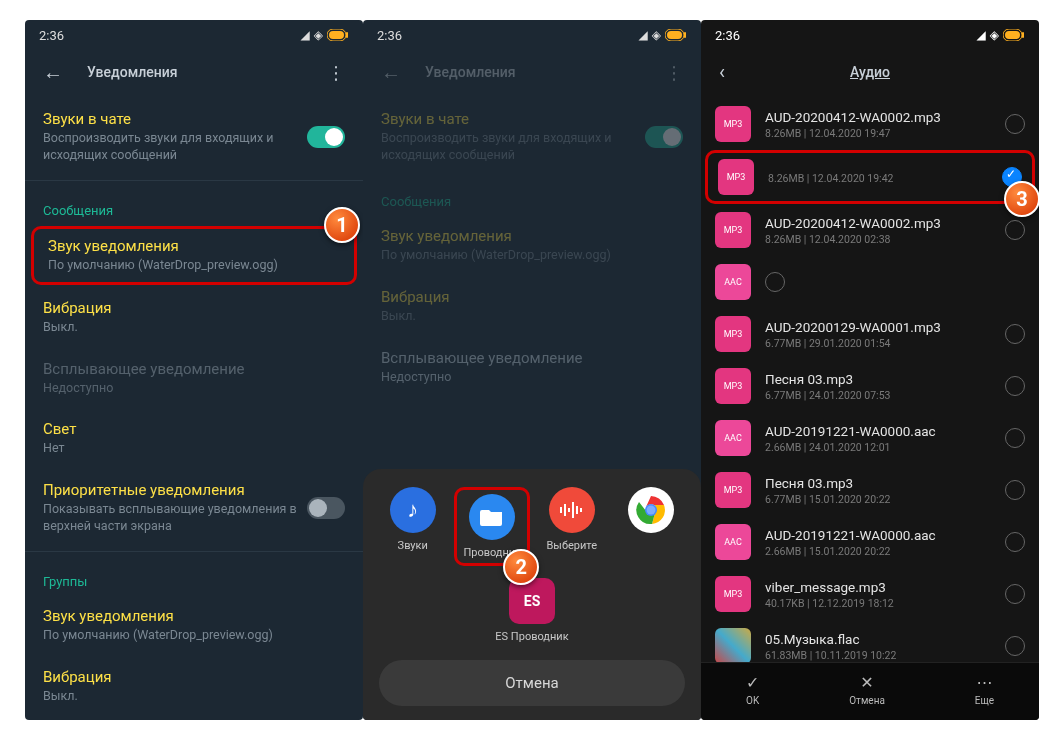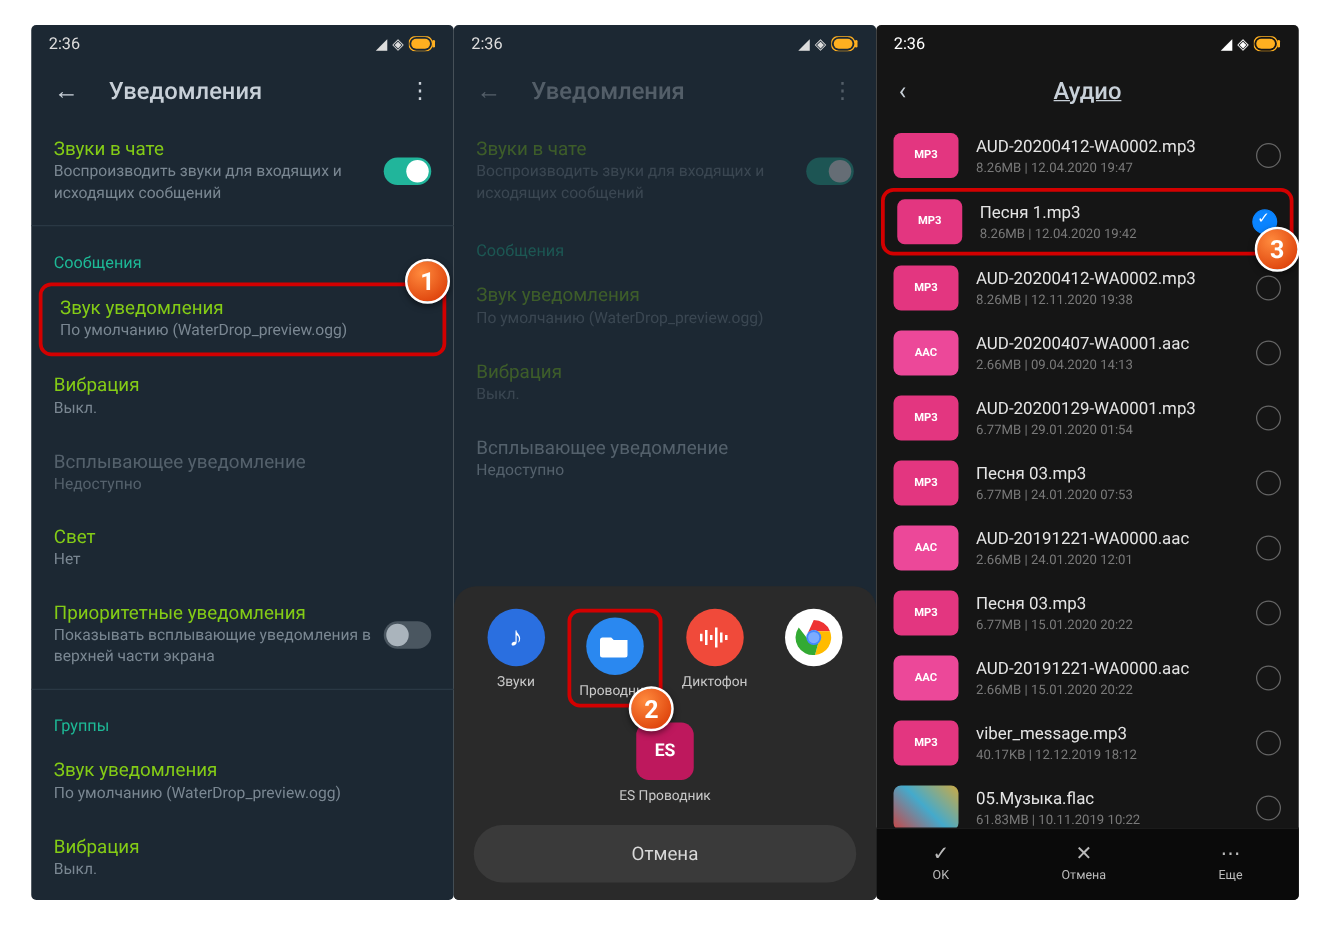--- a/index.html
+++ b/index.html
@@ -7,46 +7,46 @@
 .container { display: flex; gap: 0; justify-content: center; }
 .phone { width: 338px; height: 700px; background: #1c2833; border-radius: 4px; overflow: hidden; position: relative; color: #c8d0d8; }
 .phone.dark { background: #151515; }
 .status-bar { display: flex; justify-content: space-between; align-items: center; padding: 8px 14px 4px; font-size: 13px; height: 26px; color: #ddd; }
 .status-bar.light { color: #fff; }
 .status-icons { display: flex; gap: 4px; align-items: center; font-size: 12px; }
 .battery-icon { display: inline-flex; align-items: center; }
 .battery-icon svg { fill: #ffb020; }
 .app-bar { display: flex; align-items: center; padding: 14px 18px; height: 52px; }
 .app-bar .back { margin-right: 24px; font-size: 20px; }
-.app-bar .title { font-size: 19px; font-weight: 500; flex: 1; }
+.app-bar .title { font-size: 14px; font-weight: 500; flex: 1; }
 .app-bar .dots { font-size: 18px; }
 .center-title .title { text-align: center; margin-left: -30px; text-decoration: underline; }
 .row { padding: 12px 18px; }
-.row .label { font-size: 15px; color: #84cc16; }
+.row .label { font-size: 15px; color: #fde047; }
 .row .sub { font-size: 12.5px; color: #7a8792; margin-top: 2px; line-height: 1.35; }
 .row.switch { display: flex; align-items: center; }
 .row.switch .txt { flex: 1; }
 .toggle { width: 38px; height: 22px; border-radius: 11px; background: #21b59b; position: relative; }
 .toggle::after { content: ''; position: absolute; right: 2px; top: 2px; width: 18px; height: 18px; background: #fff; border-radius: 50%; }
 .toggle.off { background: #4a5660; }
 .toggle.off::after { right: auto; left: 2px; background: #aab4bc; }
 .section-hdr { font-size: 13px; color: #1db996; padding: 18px 18px 6px; }
 .dimmed .app-bar, .dimmed .row, .dimmed .section-hdr { opacity: 0.32; pointer-events: none; }
 .highlight-box { border: 3px solid #d30000; border-radius: 10px; padding: 8px 14px !important; margin: 2px 6px; position: relative; }
 .badge { position: absolute; width: 36px; height: 36px; border-radius: 50%; background: radial-gradient(circle at 35% 30%, #ff8a3d, #d63200); color: #fff; font-size: 20px; font-weight: bold; display: flex; align-items: center; justify-content: center; box-shadow: 0 2px 5px rgba(0,0,0,0.5); border: 2px solid #fff; }
 .sheet { position: absolute; bottom: 0; left: 0; right: 0; background: #2a2a2a; border-radius: 18px 18px 0 0; padding: 18px 10px 14px; }
 .sheet-title { text-align: center; font-size: 16px; color: #e8e8e8; margin-bottom: 16px; }
 .apps-grid { display: flex; flex-wrap: wrap; justify-content: space-around; gap: 12px 0; margin-bottom: 16px; }
 .app-item { width: 25%; text-align: center; }
 .app-icon { width: 46px; height: 46px; border-radius: 50%; margin: 0 auto 6px; display: flex; align-items: center; justify-content: center; color: #fff; font-size: 22px; }
 .app-item .name { font-size: 11px; color: #c8c8c8; line-height: 1.25; }
 .cancel-btn { background: #3a3a3a; border-radius: 26px; padding: 14px; text-align: center; color: #d8d8d8; font-size: 15px; margin: 0 6px; }
 .audio-list { overflow-y: hidden; }
 .audio-item { display: flex; align-items: center; padding: 8px 14px; position: relative; }
-.file-icon { width: 52px; height: 36px; border-radius: 6px; display: flex; align-items: center; justify-content: center; font-size: 9px; font-weight: bold; color: #fff; margin-right: 14px; flex-shrink: 0; }
+.file-icon { width: 36px; height: 36px; border-radius: 6px; display: flex; align-items: center; justify-content: center; font-size: 9px; font-weight: normal; color: #fff; margin-right: 14px; flex-shrink: 0; }
 .mp3 { background: #e33680; }
 .aac { background: #ec4899; }
 .misc { background: linear-gradient(45deg, #c44, #4ac, #ca4); }
 .audio-info { flex: 1; min-width: 0; }
 .audio-name { font-size: 13.5px; color: #e4e4e4; white-space: nowrap; overflow: hidden; text-overflow: ellipsis; }
 .audio-meta { font-size: 10.5px; color: #7a7a7a; margin-top: 2px; }
 .radio { width: 20px; height: 20px; border: 1.5px solid #666; border-radius: 50%; flex-shrink: 0; }
 .radio.checked { background: #0a84ff; border-color: #0a84ff; position: relative; }
 .radio.checked::after { content: '✓'; color: #fff; position: absolute; font-size: 12px; top: -1px; left: 3px; }
 .bottom-bar { position: absolute; bottom: 0; left: 0; right: 0; background: #0a0a0a; display: flex; justify-content: space-around; padding: 10px 0 14px; border-top: 1px solid #222; }
@@ -189,21 +189,21 @@
                 <g stroke="#fff" stroke-width="2">
                   <line x1="2" y1="6" x2="2" y2="12"></line>
                   <line x1="6" y1="3" x2="6" y2="15"></line>
                   <line x1="10" y1="7" x2="10" y2="11"></line>
                   <line x1="14" y1="1" x2="14" y2="17"></line>
                   <line x1="18" y1="5" x2="18" y2="13"></line>
                   <line x1="22" y1="7" x2="22" y2="11"></line>
                 </g>
               </svg>
         </div>
-        <div class="name">Диктофон</div>
+        <div class="name">Выберите</div>
       </div>
       <div class="app-item">
         <div class="app-icon" style="background:#fff">
           <svg width="30" height="30" viewBox="0 0 30 30">
                 <circle cx="15" cy="15" r="14" fill="#fff"></circle>
                 <path d="M15 1 A14 14 0 0 1 28 10 L18 10 A6 6 0 0 0 10 12 Z" fill="#e33"></path>
                 <path d="M28 10 A14 14 0 0 1 16 29 L19 18 A6 6 0 0 0 18 10 Z" fill="#fb0"></path>
                 <path d="M16 29 A14 14 0 0 1 3 7 L10 16 A6 6 0 0 0 19 18 Z" fill="#3a3"></path>
                 <circle cx="15" cy="15" r="6" fill="#48f"></circle>
                 <circle cx="15" cy="15" r="4.5" fill="#fff" opacity="0.3"></circle>
@@ -246,40 +246,35 @@
           <div class="file-icon mp3">MP3</div>
           <div class="audio-info">
             <div class="audio-name">AUD-20200412-WA0002.mp3</div>
             <div class="audio-meta">8.26MB | 12.04.2020 19:47</div>
           </div>
           <div class="radio"></div>
         </div>
         <div class="audio-item" style="border: 3px solid rgb(211, 0, 0); border-radius: 10px; margin: 0px 4px; padding: 6px 10px;">
           <div class="file-icon mp3">MP3</div>
           <div class="audio-info">
-            <div class="audio-name">Песня 1.mp3</div>
             <div class="audio-meta">8.26MB | 12.04.2020 19:42</div>
           </div>
           <div class="radio checked"></div>
           <div class="badge" style="right: -8px; top: 28px;">3</div>
         </div>
         <div class="audio-item">
           <div class="file-icon mp3">MP3</div>
           <div class="audio-info">
             <div class="audio-name">AUD-20200412-WA0002.mp3</div>
-            <div class="audio-meta">8.26MB | 12.11.2020 19:38</div>
+            <div class="audio-meta">8.26MB | 12.04.2020 02:38</div>
           </div>
           <div class="radio"></div>
         </div>
         <div class="audio-item">
           <div class="file-icon aac">AAC</div>
-          <div class="audio-info">
-            <div class="audio-name">AUD-20200407-WA0001.aac</div>
-            <div class="audio-meta">2.66MB | 09.04.2020 14:13</div>
-          </div>
           <div class="radio"></div>
         </div>
         <div class="audio-item">
           <div class="file-icon mp3">MP3</div>
           <div class="audio-info">
             <div class="audio-name">AUD-20200129-WA0001.mp3</div>
             <div class="audio-meta">6.77MB | 29.01.2020 01:54</div>
           </div>
           <div class="radio"></div>
         </div>

